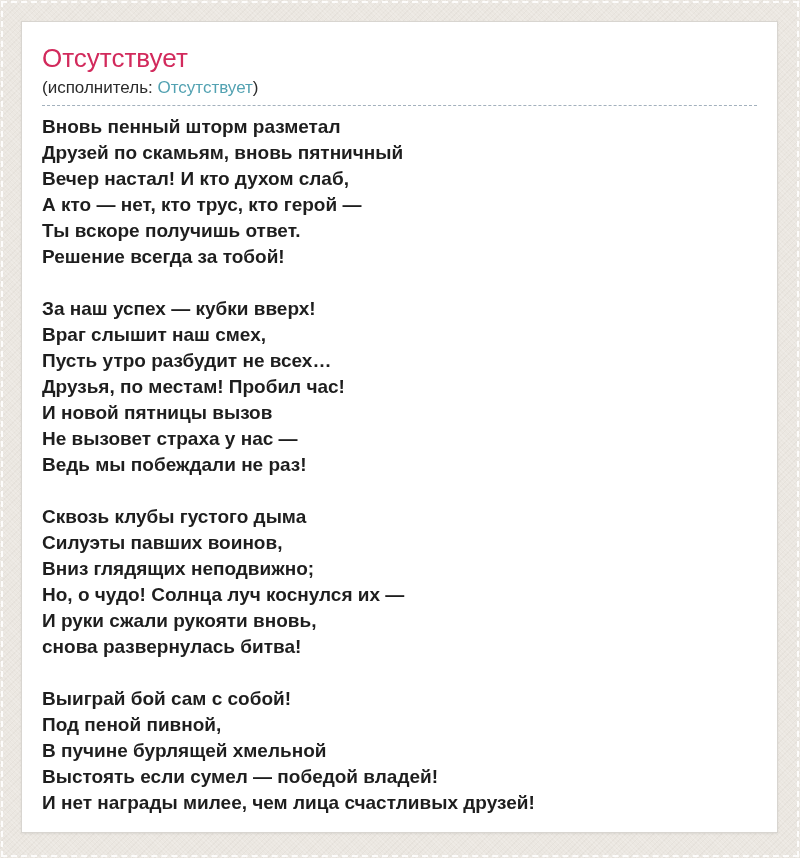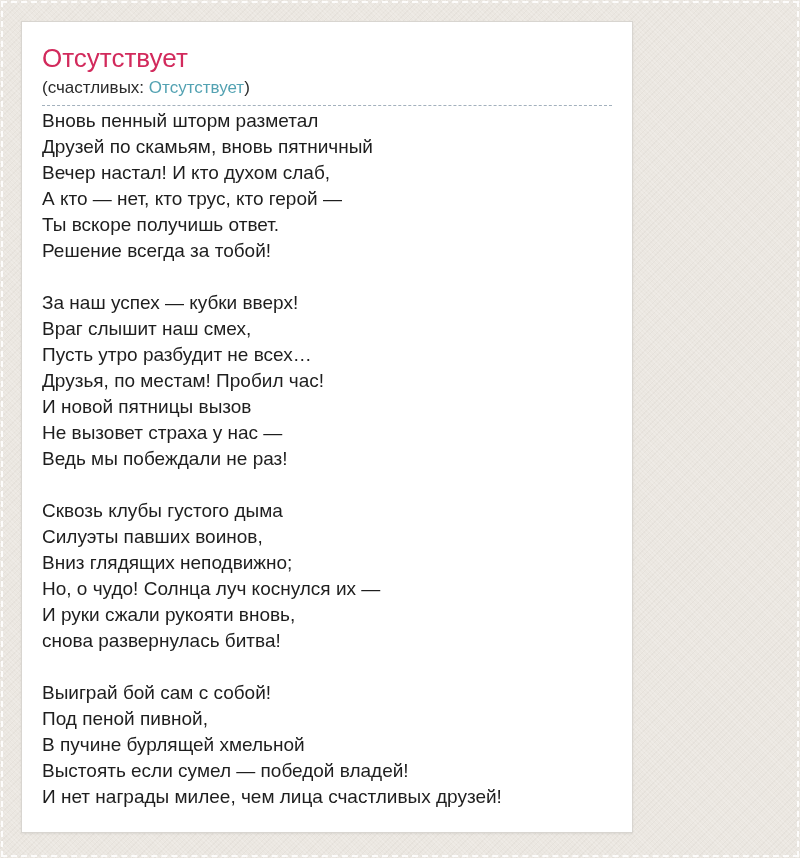--- a/index.html
+++ b/index.html
@@ -30,21 +30,21 @@
   .edge-dashes {
     position: absolute;
     inset: 1px;
     border: 2px dashed var(--edge-dash);
     pointer-events: none;
   }
   .card {
     position: absolute;
     left: 21px;
     top: 21px;
-    width: 612px;
+    width: 757px;
     height: 812px;
     background: var(--card-bg);
     border: 1px solid var(--card-border);
     box-shadow: 0 1px 2px rgba(0,0,0,0.07);
     padding: 23px 20px 0 20px;
   }
   h1.song-title {
     color: var(--title);
     font-size: 26px;
     font-weight: normal;
@@ -57,38 +57,38 @@
     color: var(--text-dark);
     padding-bottom: 9px;
     border-bottom: 1px dashed var(--divider);
   }
   .artist-line a {
     color: var(--link);
     text-decoration: none;
     cursor: pointer;
   }
   .lyrics {
-    margin-top: 2px;
+    margin-top: 8px;
     color: var(--lyrics);
     font-size: 19px;
-    font-weight: normal;
+    font-weight: bold;
     line-height: 26px;
     white-space: pre-line;
   }
 </style>
 </head>
 <body>
 
 <div class="edge-dashes"></div>
 
 <div class="card">
   <h1 class="song-title">Отсутствует</h1>
 
   <div class="artist-line">
-    <span>(счастливых: </span><a href="#">Отсутствует</a><span>)</span>
+    <span>(исполнитель: </span><a href="#">Отсутствует</a><span>)</span>
   </div>
 
   <div class="lyrics">Вновь пенный шторм разметал
 Друзей по скамьям, вновь пятничный
 Вечер настал! И кто духом слаб,
 А кто — нет, кто трус, кто герой —
 Ты вскоре получишь ответ.
 Решение всегда за тобой!
 
 За наш успех — кубки вверх!

